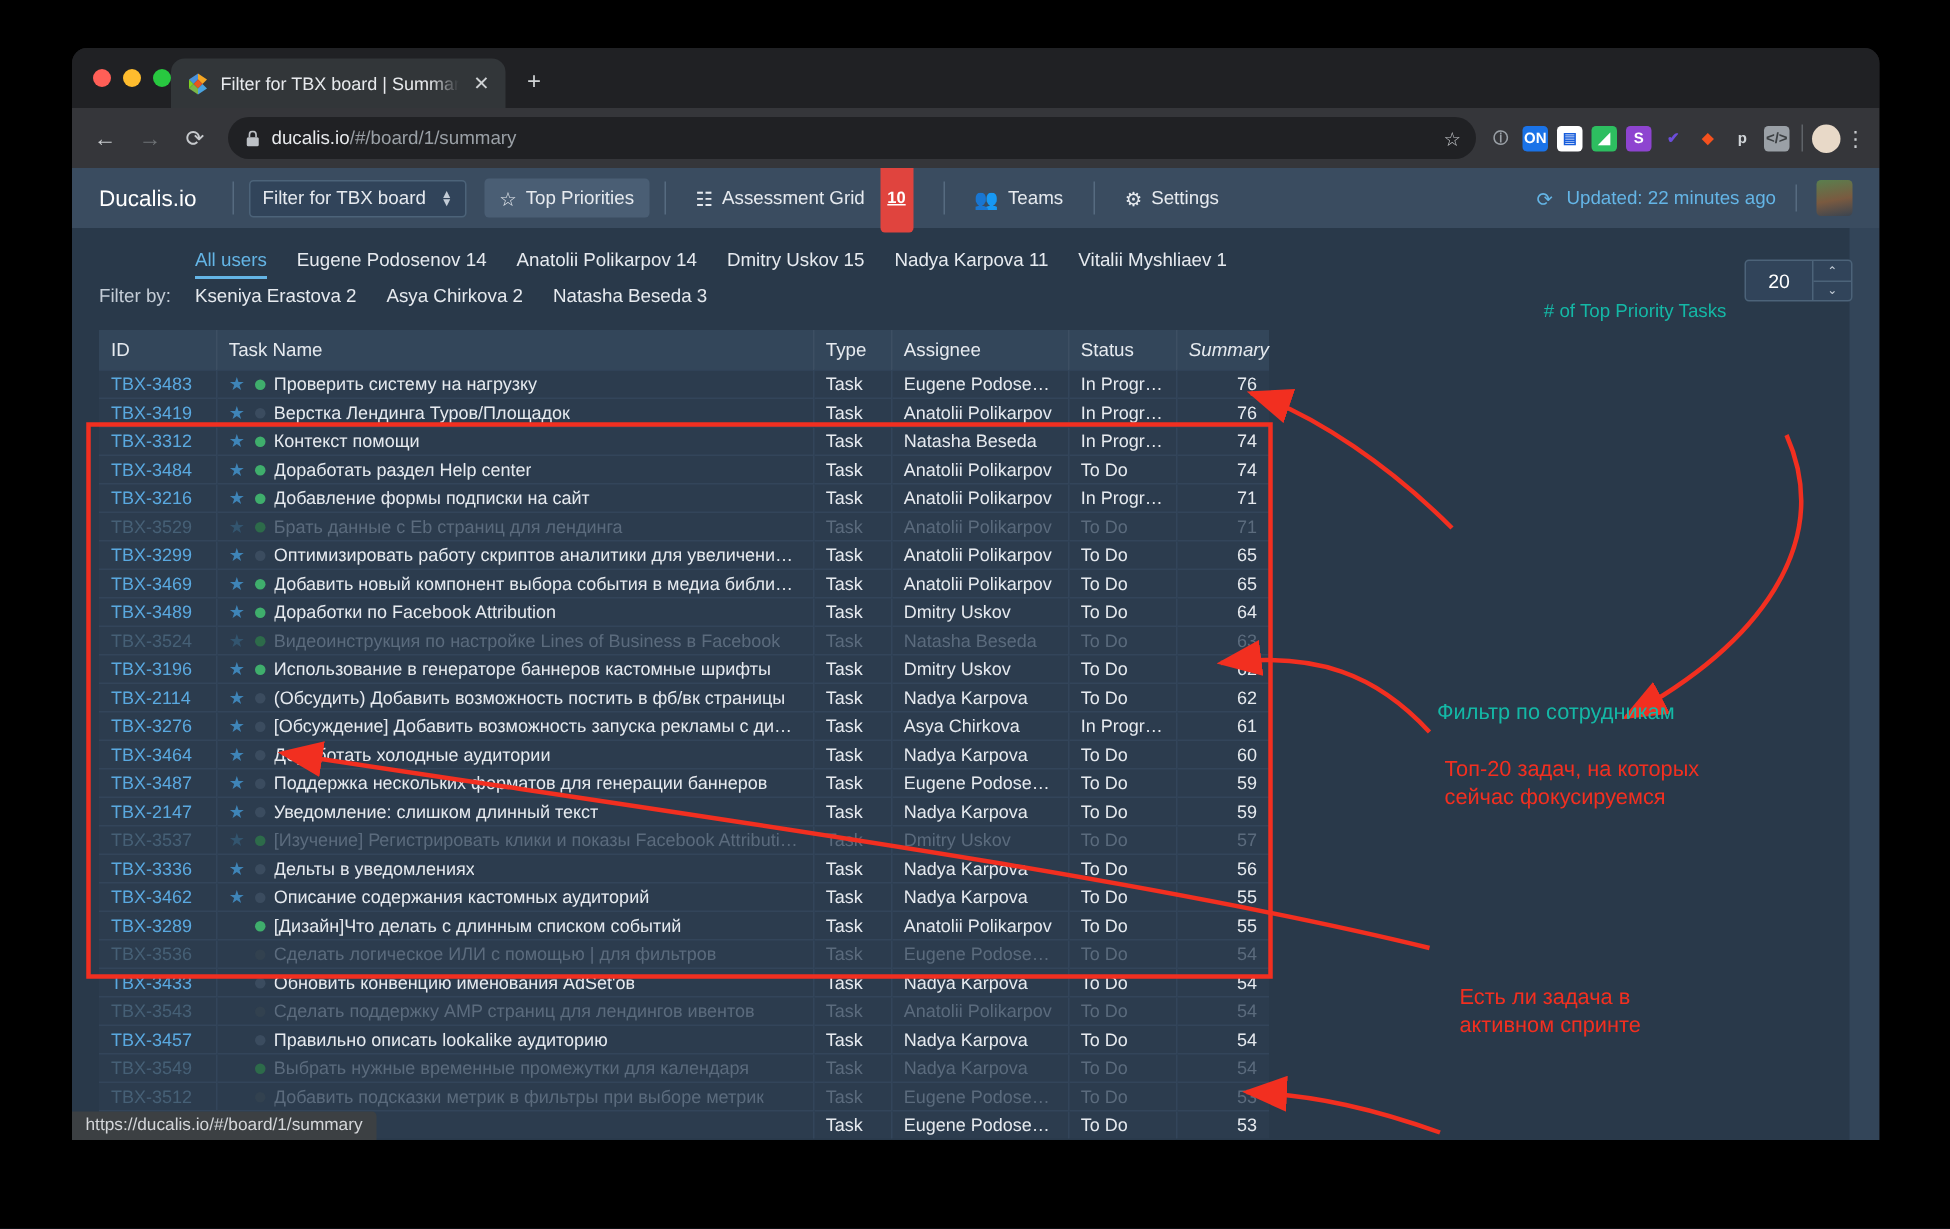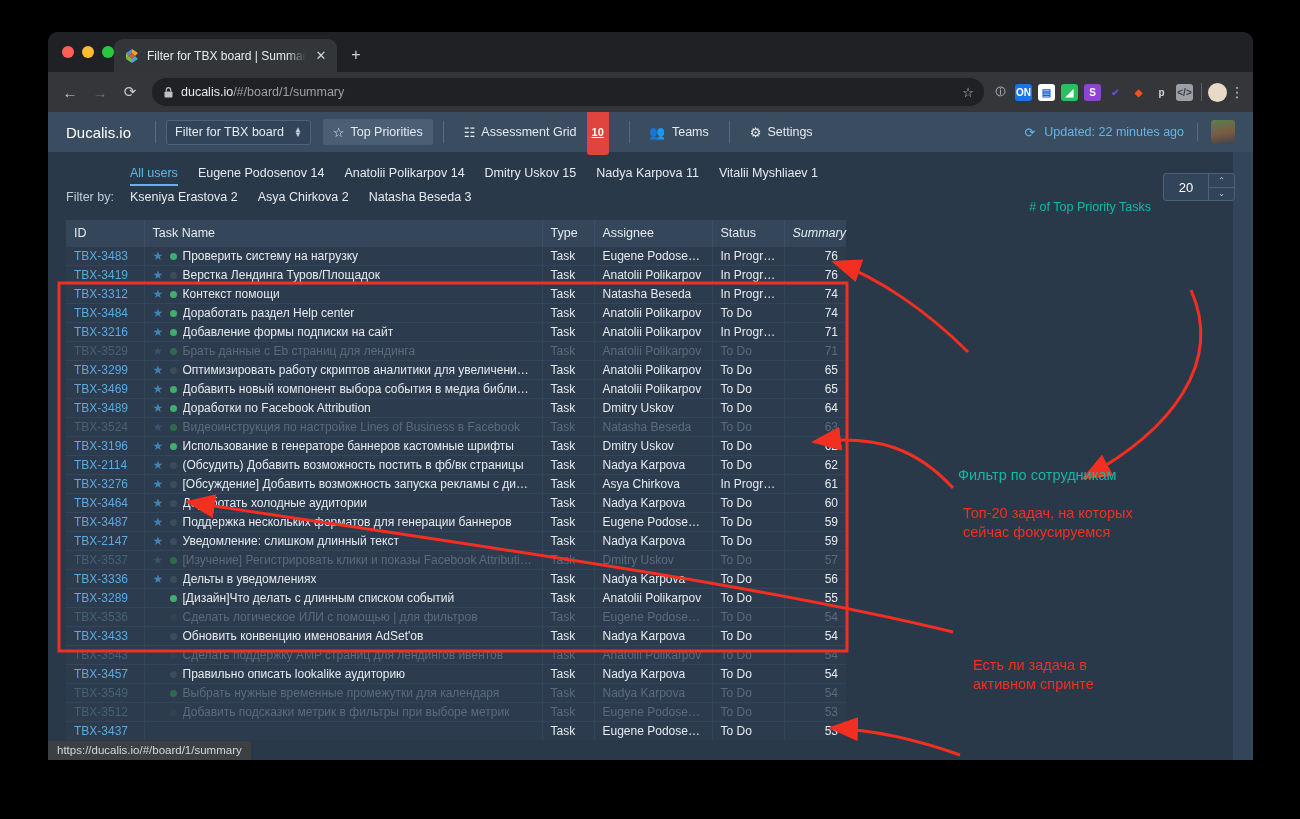--- a/index.html
+++ b/index.html
@@ -665,20 +665,34 @@
                   <span class="dot gray"></span>
                   <span class="nm">Дельты в уведомлениях</span>
                 </div>
               </td>
               <td>Task</td>
               <td>Nadya Karpova</td>
               <td>To Do</td>
               <td class="c-sum">56</td>
             </tr>
             <tr class="">
+              <td class="c-id">TBX-3462</td>
+              <td>
+                <div class="name-cell">
+                  <span class="star">★</span>
+                  <span class="dot gray"></span>
+                  <span class="nm">Описание содержания кастомных аудиторий</span>
+                </div>
+              </td>
+              <td>Task</td>
+              <td>Nadya Karpova</td>
+              <td>To Do</td>
+              <td class="c-sum">55</td>
+            </tr>
+            <tr class="">
               <td class="c-id">TBX-3289</td>
               <td>
                 <div class="name-cell">
                   <span class="star off">★</span>
                   <span class="dot green"></span>
                   <span class="nm">[Дизайн]Что делать с длинным списком событий</span>
                 </div>
               </td>
               <td>Task</td>
               <td>Anatolii Polikarpov</td>

